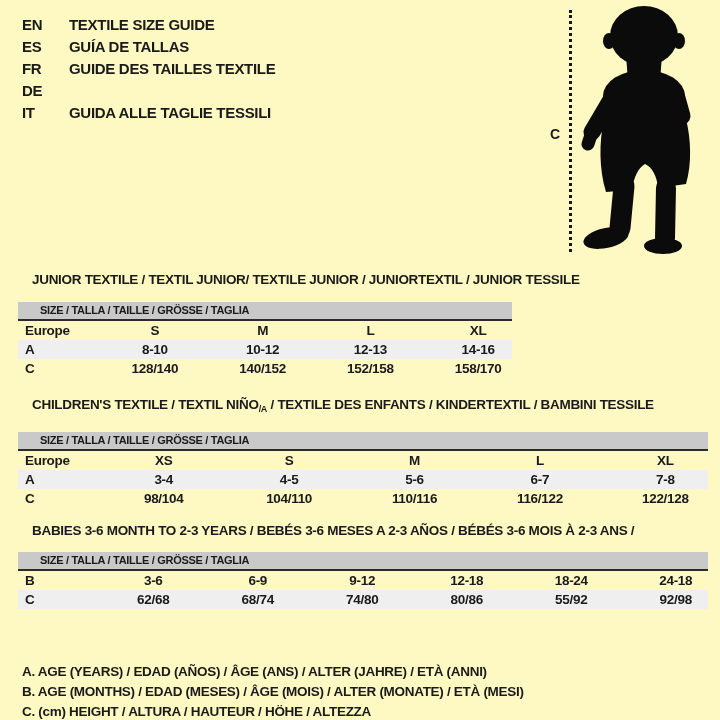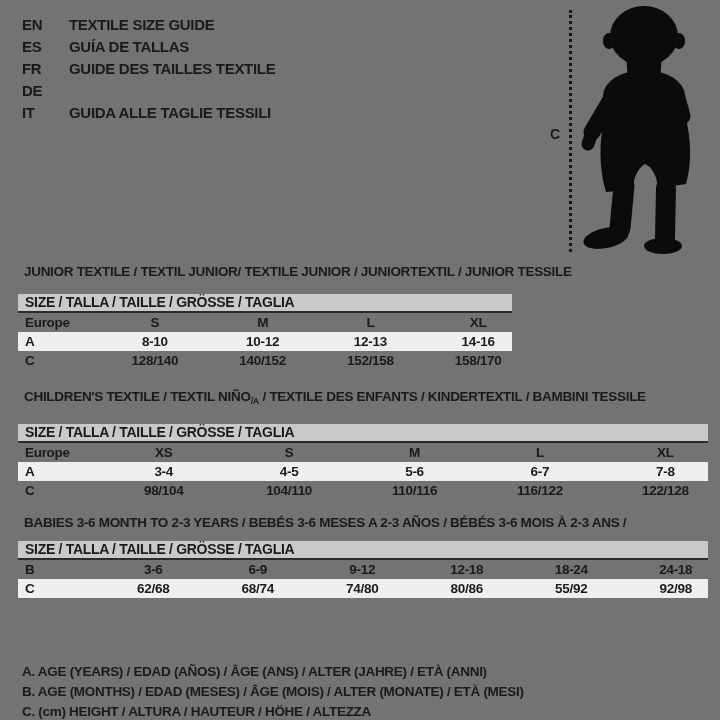--- a/index.html
+++ b/index.html
@@ -1,43 +1,43 @@
 <!DOCTYPE html>
 <html><head>
 <meta charset="utf-8">
 <style>
   html,body { margin:0; padding:0; background:#ffffff; }
   .page {
-    position:relative; width:720px; height:720px; background:#737373;
+    position:relative; width:720px; height:720px; background:#fef9c3;
     font-family:"Liberation Sans", sans-serif; color:#1a1a1a; overflow:hidden;
     font-weight:bold; letter-spacing:-0.3px;
   }
 
   
   .lang-block { position:absolute; left:22px; top:13px; }
   .lang-row { display:flex; height:22px; align-items:center; font-size:15px; }
   .lang-code { width:47px; }
   .lang-title { white-space:nowrap; }
 
   
   .height-line { position:absolute; left:569px; top:10px; height:242px; width:0; border-left:3px dotted #161616; }
   .c-label { position:absolute; left:550px; top:126px; font-size:14px; }
   .silhouette { position:absolute; left:578px; top:4px; width:134px; height:250px; }
 
   
   .tbl { position:absolute; left:18px; }
   .sec-junior { top:260px; width:494px; }
   .sec-children { top:385px; width:690px; }
   .sec-babies { top:509px; width:690px; }
-  .tbl-title { margin:4px; padding:0 0 0 2px; font-size:13.5px; line-height:15px; font-weight:bold; white-space:nowrap; }
+  .tbl-title { margin:12px; padding:0 0 0 2px; font-size:13.5px; line-height:15px; font-weight:bold; white-space:nowrap; }
   .sec-babies .tbl-title { line-height:19px; }
   .tbl-title .subscript { font-size:9px; vertical-align:-3px; }
   .size-bar {
     margin-top:15px; height:17px; line-height:17px; background:#c9c9c9;
-    border-bottom:2px solid #2b2b2b; padding-left:7px; font-size:14px; box-sizing:content-box;
+    border-bottom:2px solid #2b2b2b; padding-left:22px; font-size:11px; box-sizing:content-box;
   }
   .sec-babies .size-bar { margin-top:9px; }
   .t-row { display:flex; height:19px; align-items:center; font-size:13.5px;gap:40px; }
   .t-row.shaded { background:#efefef; }
   .t-label { width:56px; padding-left:7px; flex:none; }
   .t-cell { flex:1; text-align:center; }
 
   
   .notes { position:absolute; left:22px; top:662px; }
   .note-line { height:20px; line-height:20px; font-size:13.5px; white-space:nowrap; }

